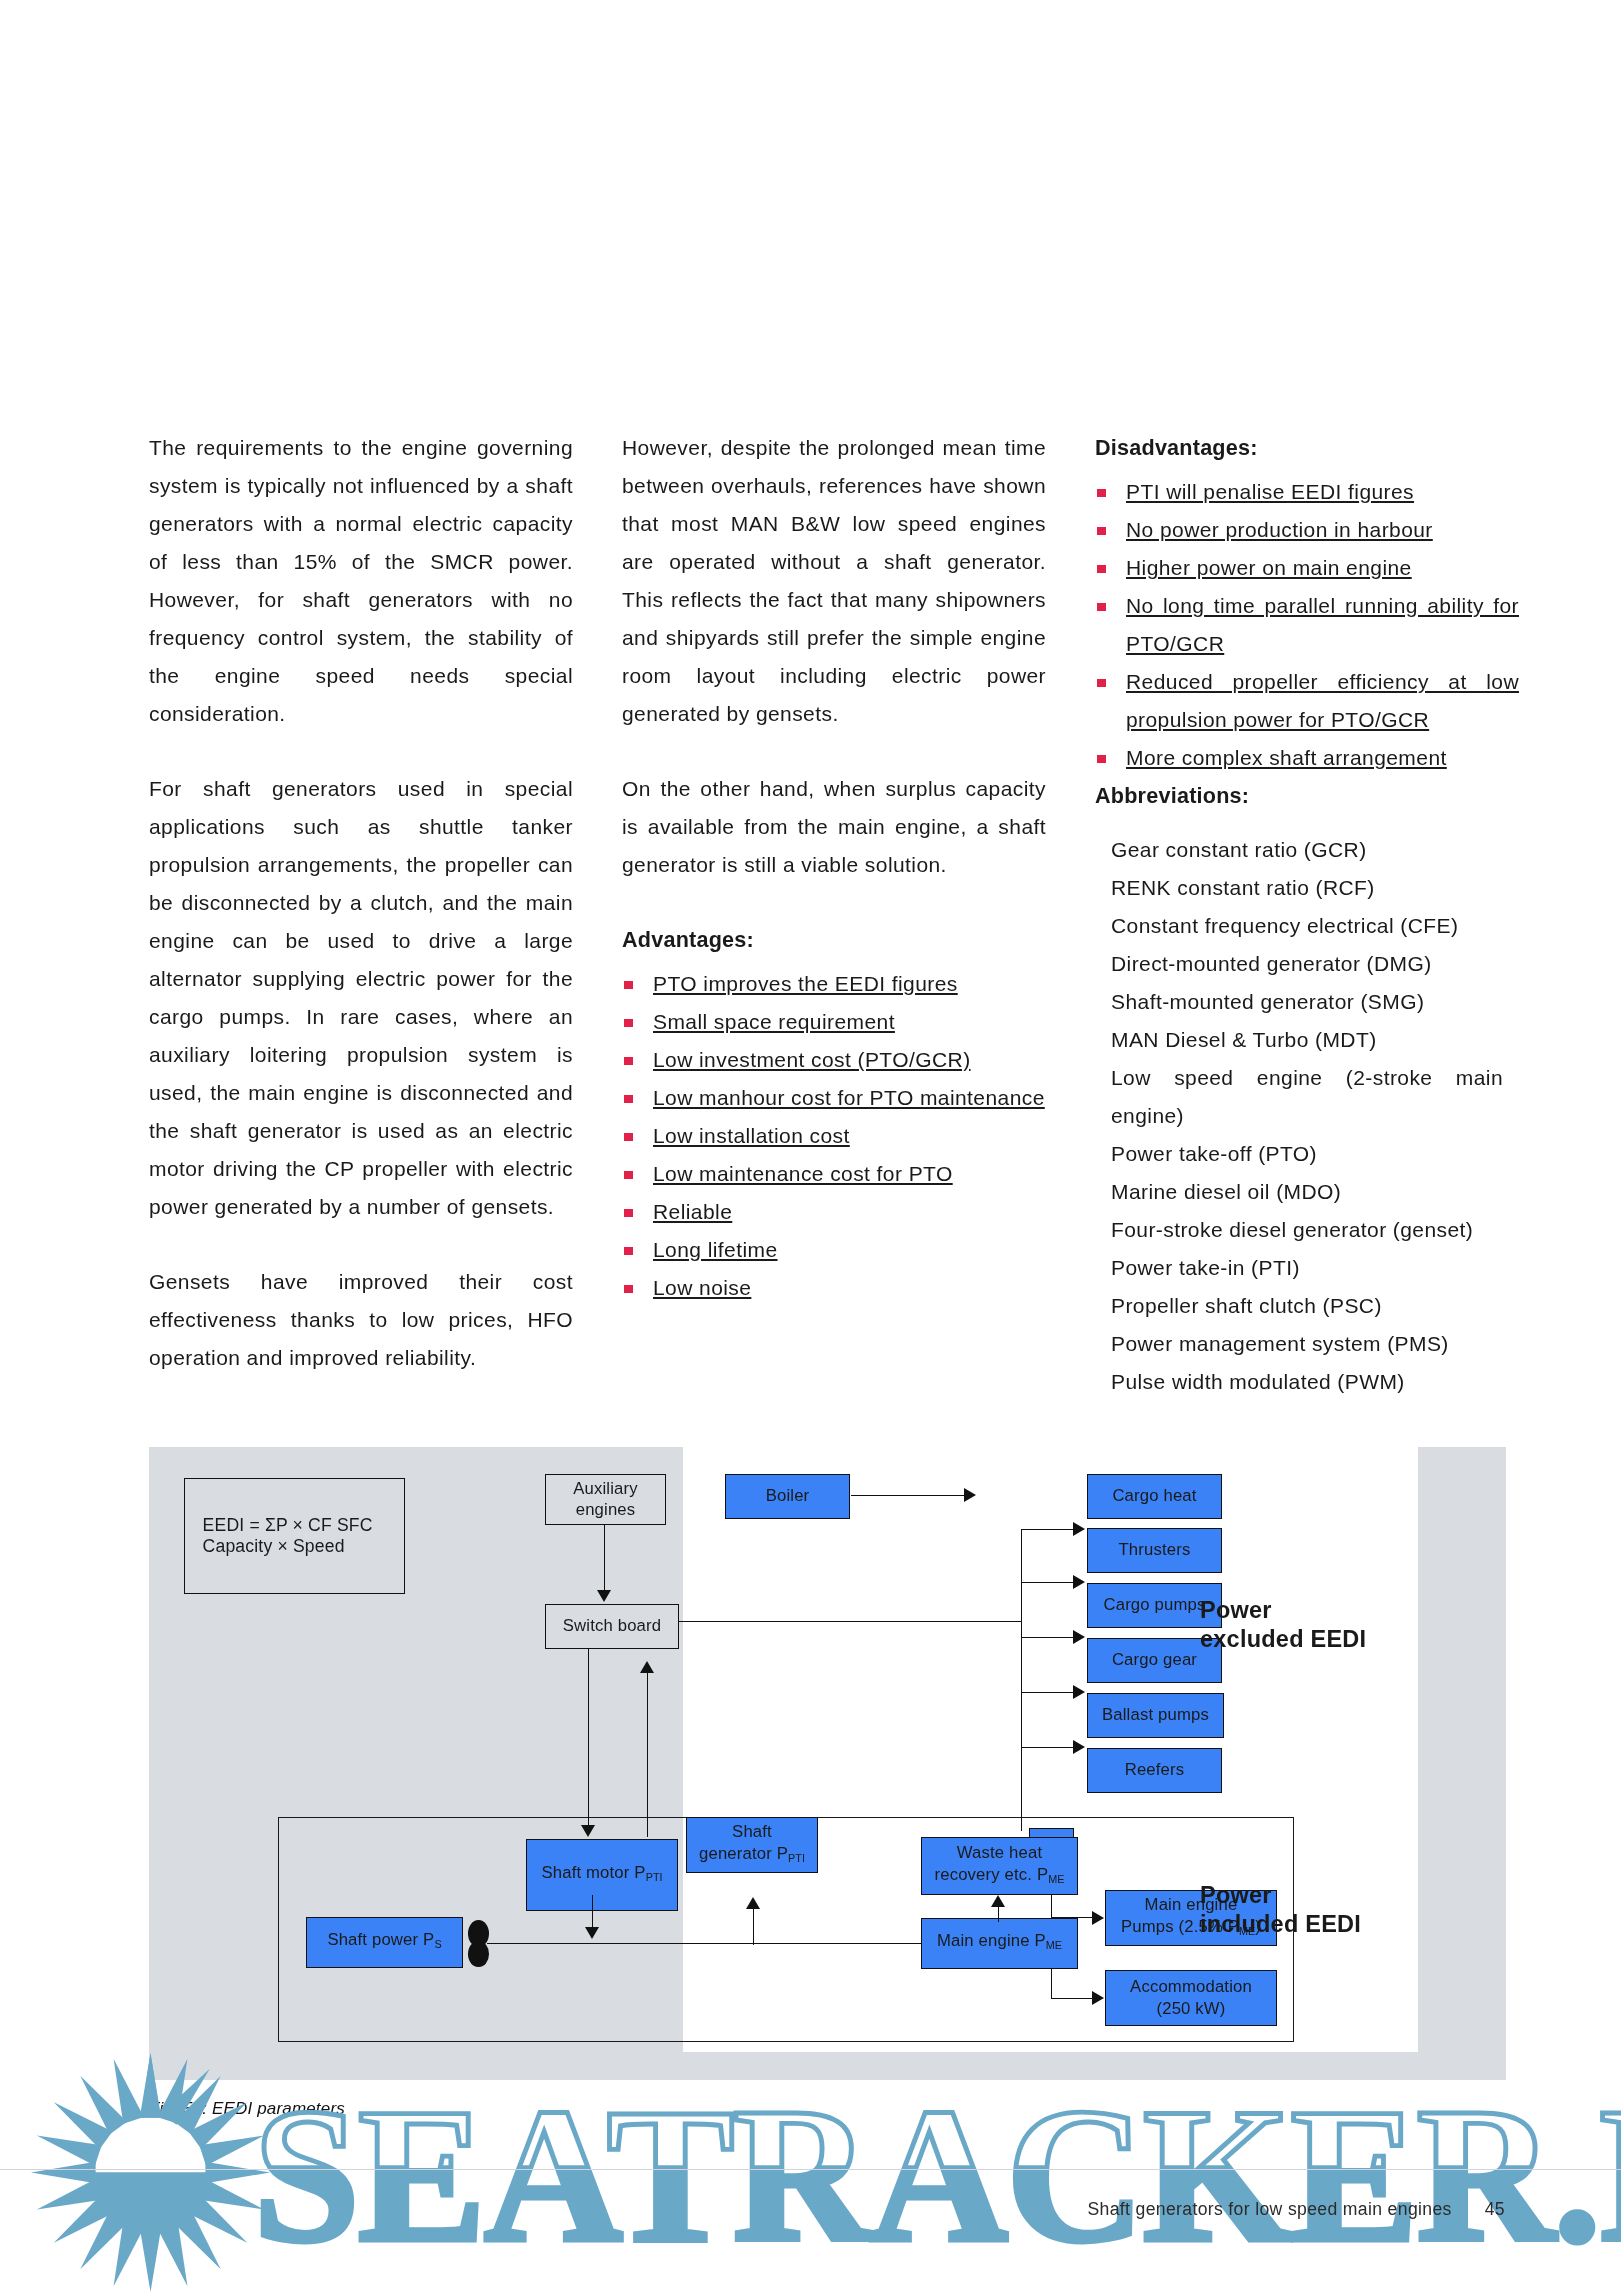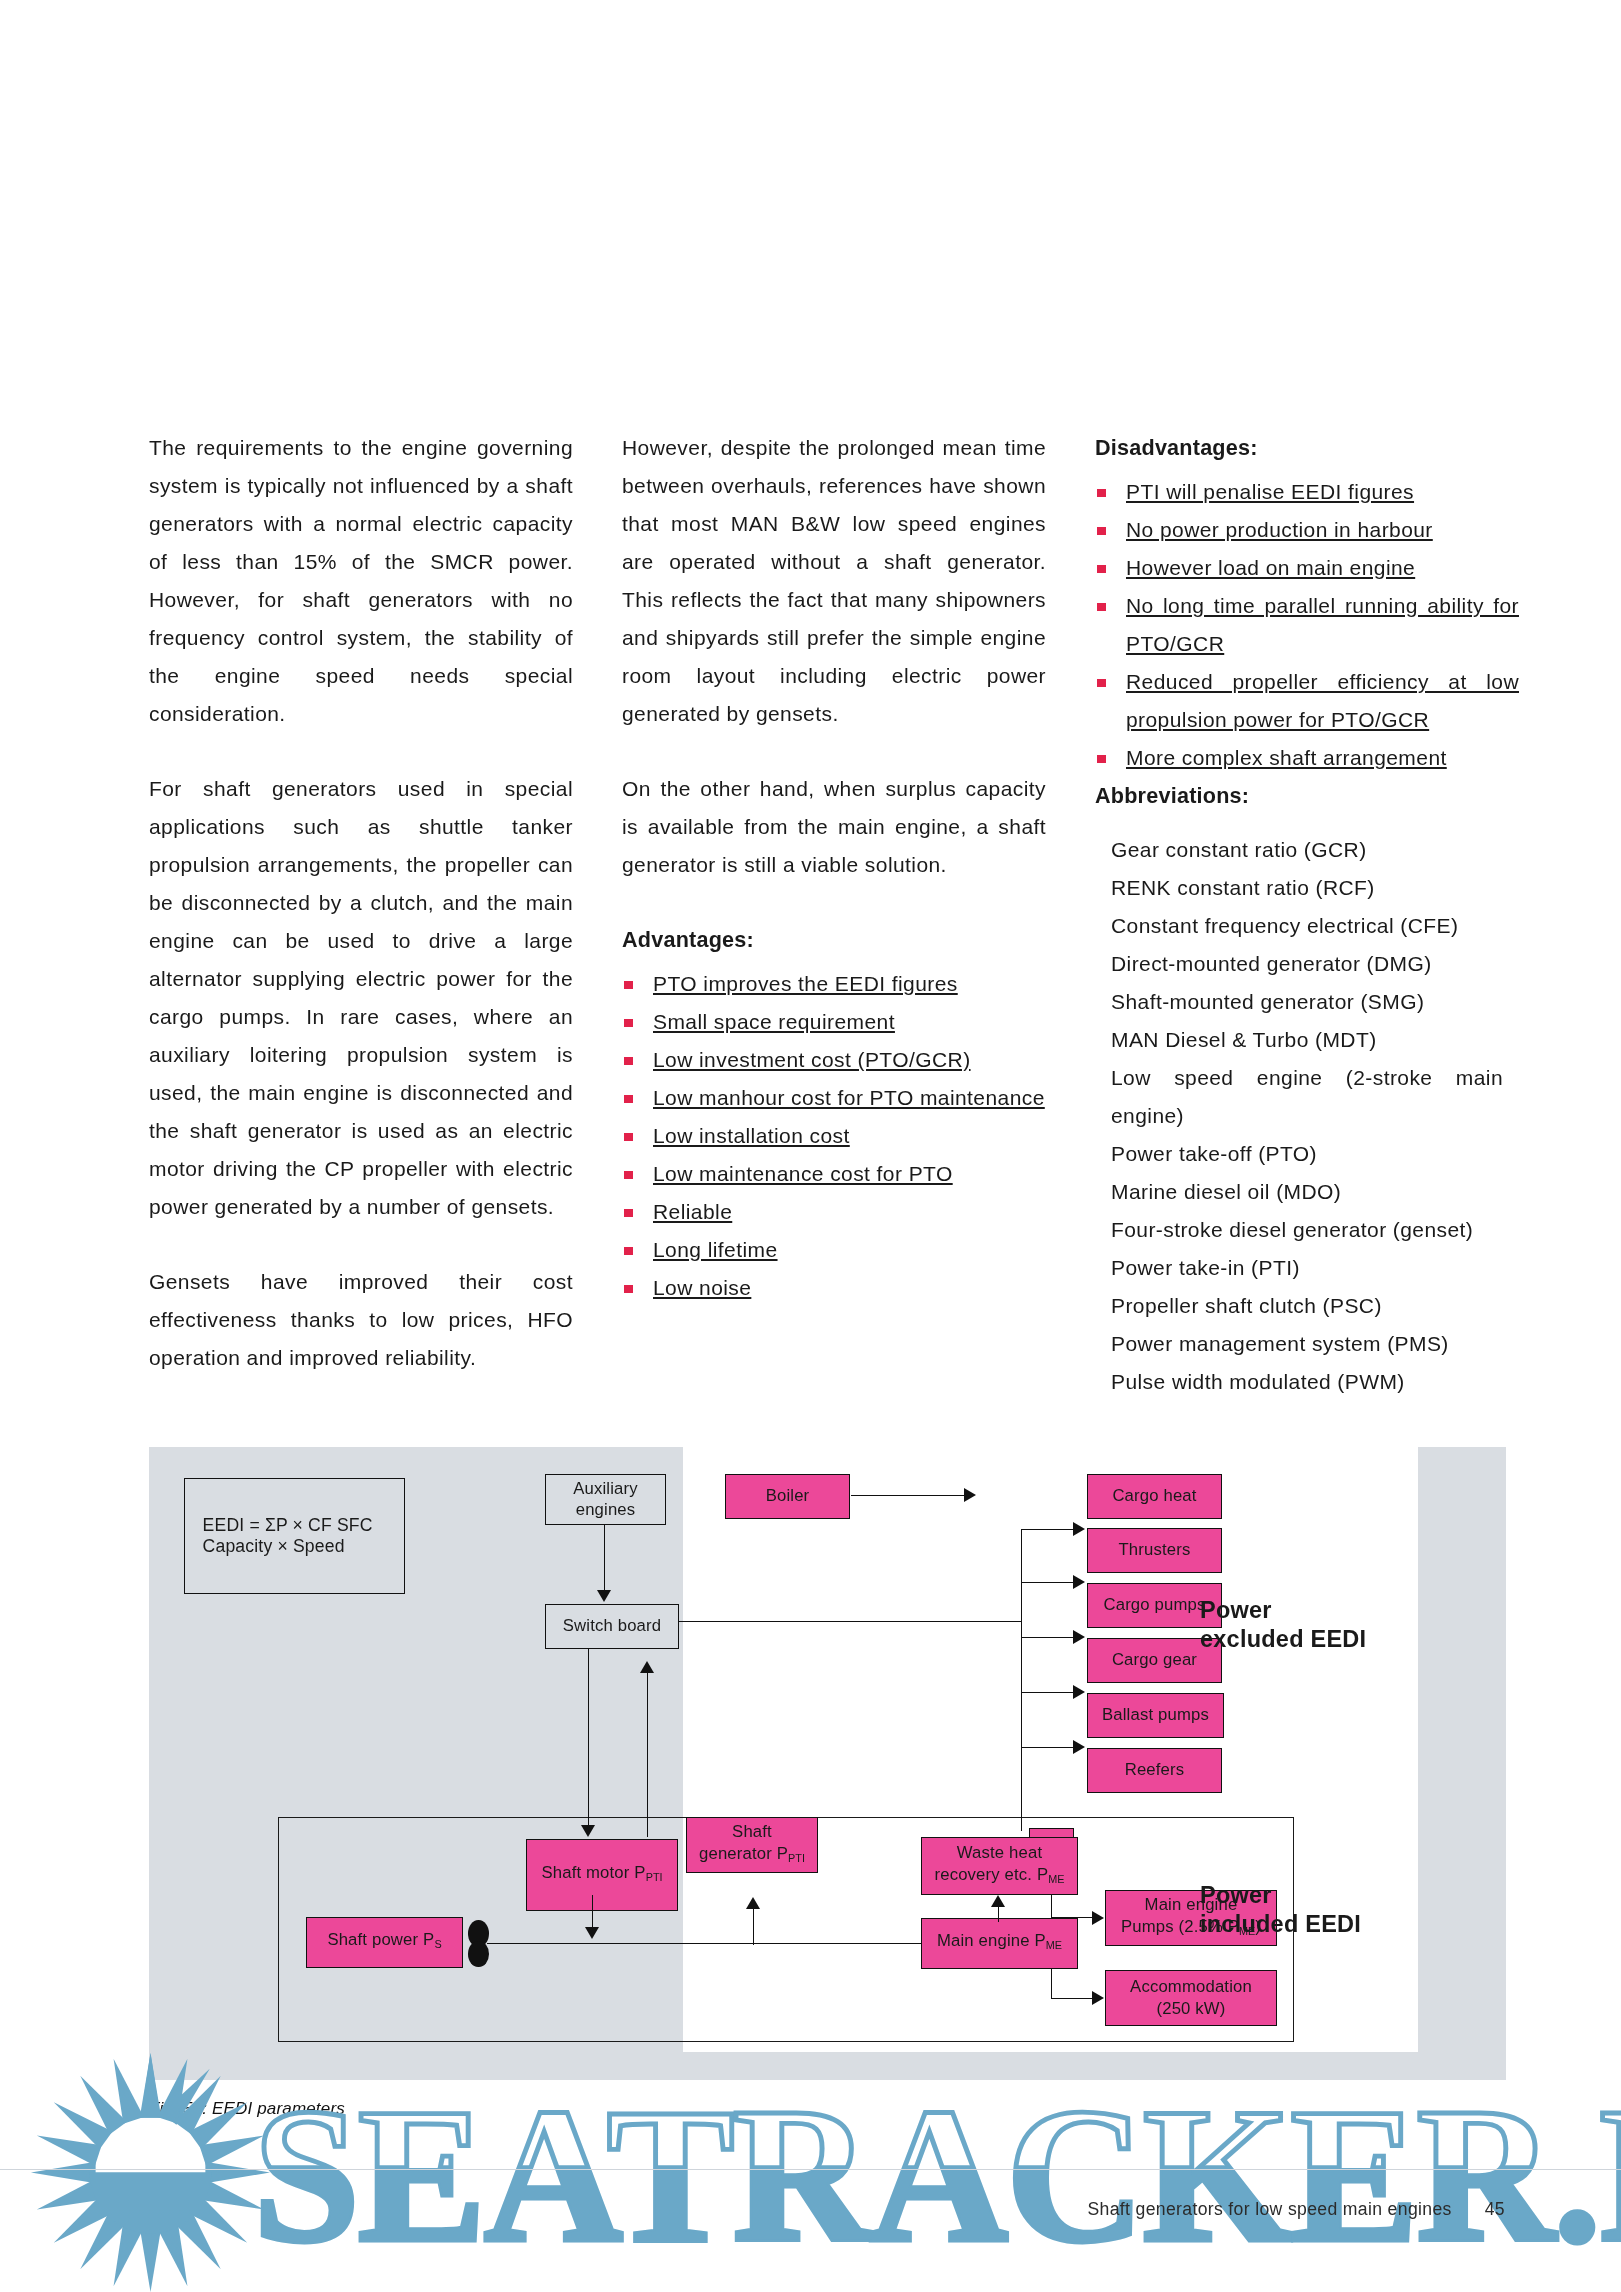--- a/index.html
+++ b/index.html
@@ -127,21 +127,21 @@
     display: flex;
     align-items: center;
     justify-content: center;
     text-align: center;
     font-size: 16.7px;
     font-weight: 300;
     line-height: 20.6px;
     letter-spacing: 0.01em;
     background: transparent;
   }
-  .nbox.white { background: #ec4899; }
+  .nbox.white { background: #3b82f6; }
 
   .lbl {
     position: absolute;
     font-size: 23.5px;
     font-weight: 700;
     line-height: 29px;
     letter-spacing: 0.01em;
     white-space: pre-line;
   }
 
@@ -246,21 +246,21 @@
         <li><span class="sq"></span><span>Long lifetime</span></li>
         <li><span class="sq"></span><span>Low noise</span></li>
       </ul>
     </div>
 
     <div class="col">
       <h3 class="section-head">Disadvantages:</h3>
       <ul class="bullets">
         <li><span class="sq"></span><span>PTI will penalise EEDI figures</span></li>
         <li><span class="sq"></span><span>No power production in harbour</span></li>
-        <li><span class="sq"></span><span>However load on main engine</span></li>
+        <li><span class="sq"></span><span>Higher power on main engine</span></li>
         <li><span class="sq"></span><span>No long time parallel running ability for PTO/GCR</span></li>
         <li><span class="sq"></span><span>Reduced propeller efficiency at low propulsion power for PTO/GCR</span></li>
         <li><span class="sq"></span><span>More complex shaft arrangement</span></li>
       </ul>
 
       <h3 class="section-head gap-before">Abbreviations:</h3>
       <ul class="plainlist">
         <li>Gear constant ratio (GCR)</li>
         <li>RENK constant ratio (RCF)</li>
         <li>Constant frequency electrical (CFE)</li>

